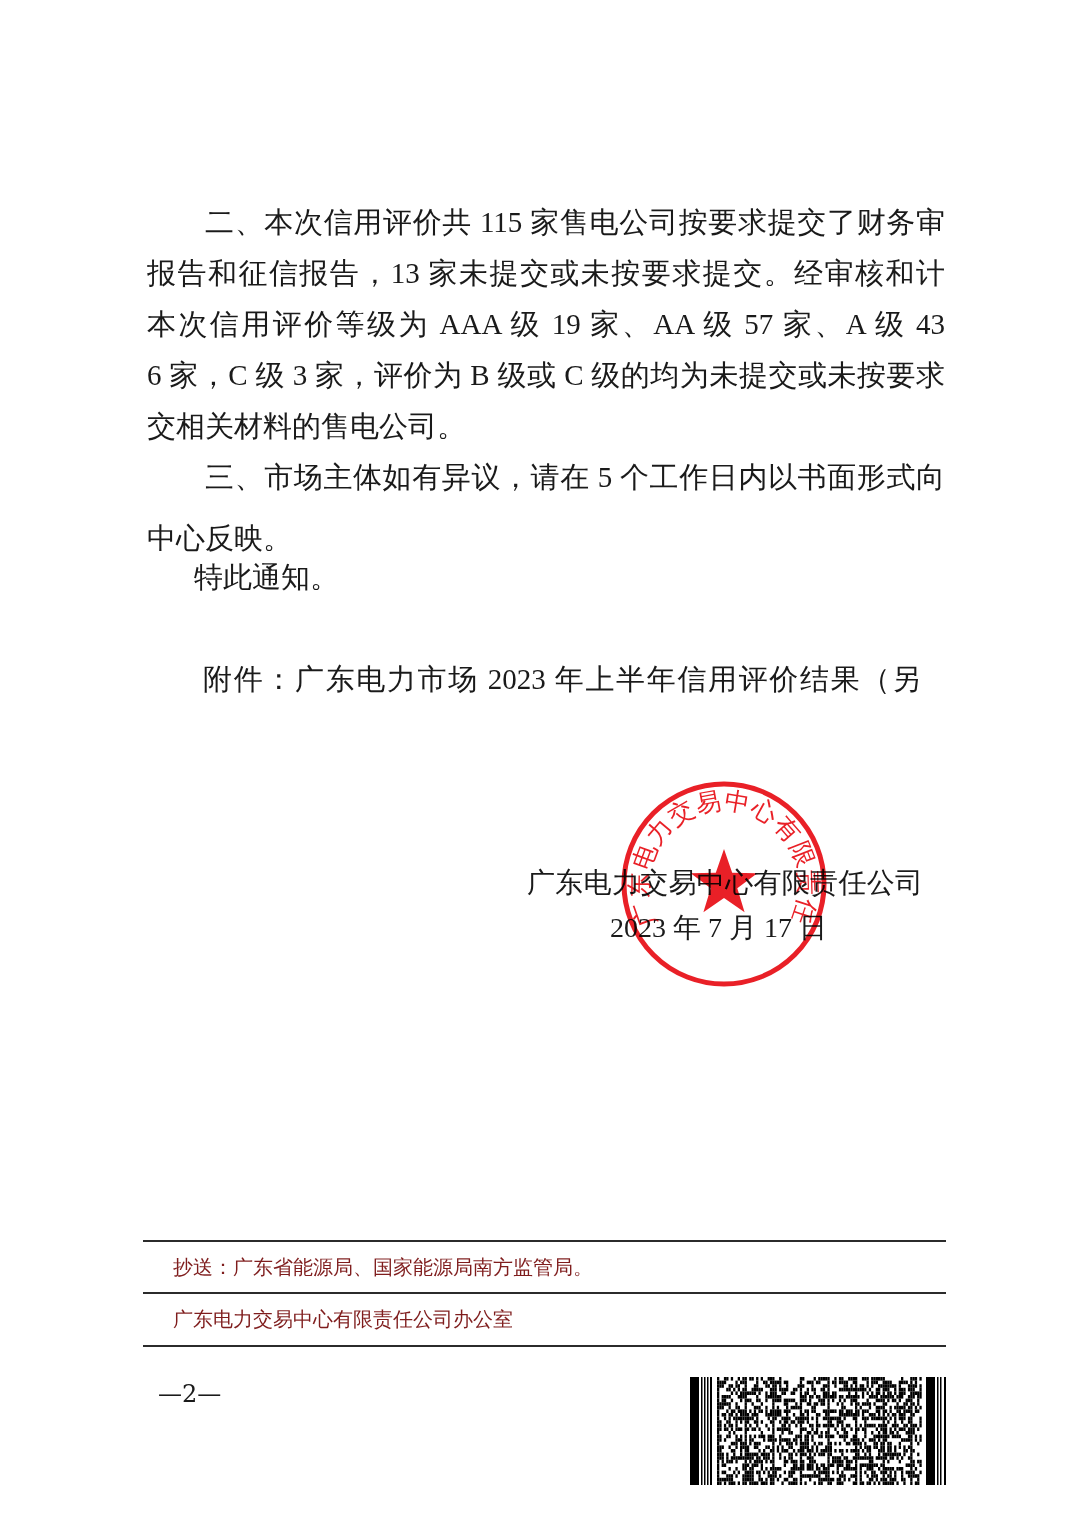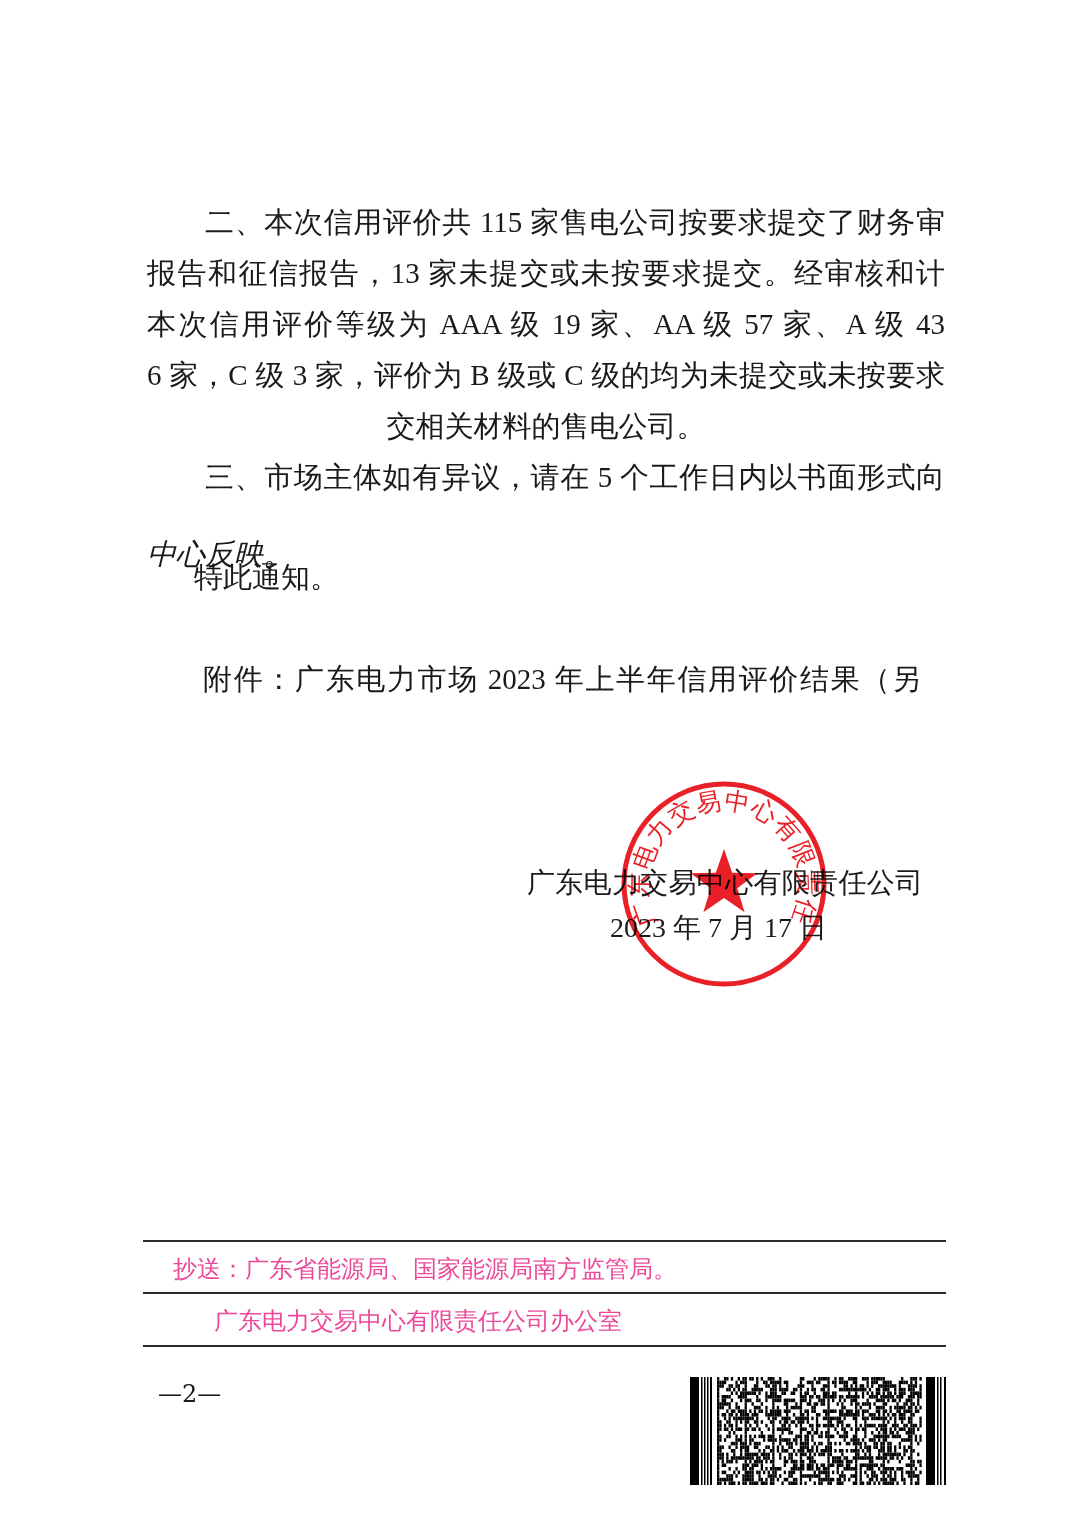--- a/index.html
+++ b/index.html
@@ -60,24 +60,25 @@
 
   .rule {
     position: absolute;
     left: 143px;
     width: 803px;
     height: 2px;
     background: #2b2b2b;
   }
   .footer-text {
     position: absolute;
-    font-size: 24px;
+    font-size: 20px;
     line-height: 30px;
     white-space: nowrap;
-    color: #ec4899;
+    color: #7f1d1d;
+    font-family: Liberation Mono, monospace;
   }
   .page-number {
     position: absolute;
     left: 158px;
     top: 1379px;
     font-size: 24px;
     line-height: 30px;
     font-family: "DejaVu Serif", serif;
     color: #1a1a1a;
   }
@@ -92,26 +93,26 @@
 </head>
 <body>
 
 <div class="page">
 
   <div>
     <div class="line justify indent-line" style="top:204px;">二、本次信用评价共 115 家售电公司按要求提交了财务审计</div>
     <div class="line justify body-line" style="top:255px;">报告和征信报告，13 家未提交或未按要求提交。经审核和计算，</div>
     <div class="line justify body-line" style="top:306px;">本次信用评价等级为 AAA 级 19 家、AA 级 57 家、A 级 43 家，B 级</div>
     <div class="line justify body-line" style="top:357px;">6 家，C 级 3 家，评价为 B 级或 C 级的均为未提交或未按要求提</div>
-    <div class="line body-line" style="top:408px;text-align:center;">交相关材料的售电公司。</div>
+    <div class="line body-line" style="top:408px;">交相关材料的售电公司。</div>
   </div>
 
   <div>
     <div class="line justify indent-line" style="top:459px;">三、市场主体如有异议，请在 5 个工作日内以书面形式向我</div>
-    <div class="line body-line" style="top:536px;font-style:italic;">中心反映。</div>
+    <div class="line body-line" style="top:520px;">中心反映。</div>
   </div>
 
   <div class="line" style="left:194px; top:559px;">特此通知。</div>
 
   <div class="line justify" style="left:203px; top:661px; width:718px;">附件：广东电力市场 2023 年上半年信用评价结果（另附）</div>
 
   <div class="sig justify" style="left:527px; top:866px; width:396px;">广东电力交易中心有限责任公司</div>
   <div class="sig justify" style="left:610px; top:911px; width:216px;">2023 年 7 月 17 日</div>
 
   <svg class="seal" viewBox="0 0 210 210">
@@ -123,21 +124,21 @@
       <textPath href="#sealArc" startOffset="0">广东电力交易中心有限责任公司</textPath>
     </text>
     <polygon points="105,70 113.2,93.7 138.3,94.2 118.3,109.3 125.6,133.3 105,119 84.4,133.3 91.7,109.3 71.7,94.2 96.8,93.7" fill="#e8141b"></polygon>
   </svg>
 
   <div class="rule" style="top:1240px;"></div>
   <div class="footer-text" style="left:173px; top:1254px;">
     <span>抄送：</span><span>广东省能源局、国家能源局南方监管局。</span>
   </div>
   <div class="rule" style="top:1292px;"></div>
-  <div class="footer-text" style="left:173px; top:1306px;margin-left:41px;">广东电力交易中心有限责任公司办公室</div>
+  <div class="footer-text" style="left:173px; top:1306px;">广东电力交易中心有限责任公司办公室</div>
   <div class="rule" style="top:1345px;"></div>
 
   <div class="page-number">—2—</div>
 
   <svg class="barcode" viewBox="0 0 257 108" preserveAspectRatio="none" id="barcode-svg">
     <rect x="0" y="0" width="257" height="108" fill="#ffffff"></rect>
 
     <rect x="0" y="0" width="9" height="108" fill="#000"></rect>
     <rect x="11" y="0" width="1.5" height="108" fill="#000"></rect>
     <rect x="14" y="0" width="1.5" height="108" fill="#000"></rect>

